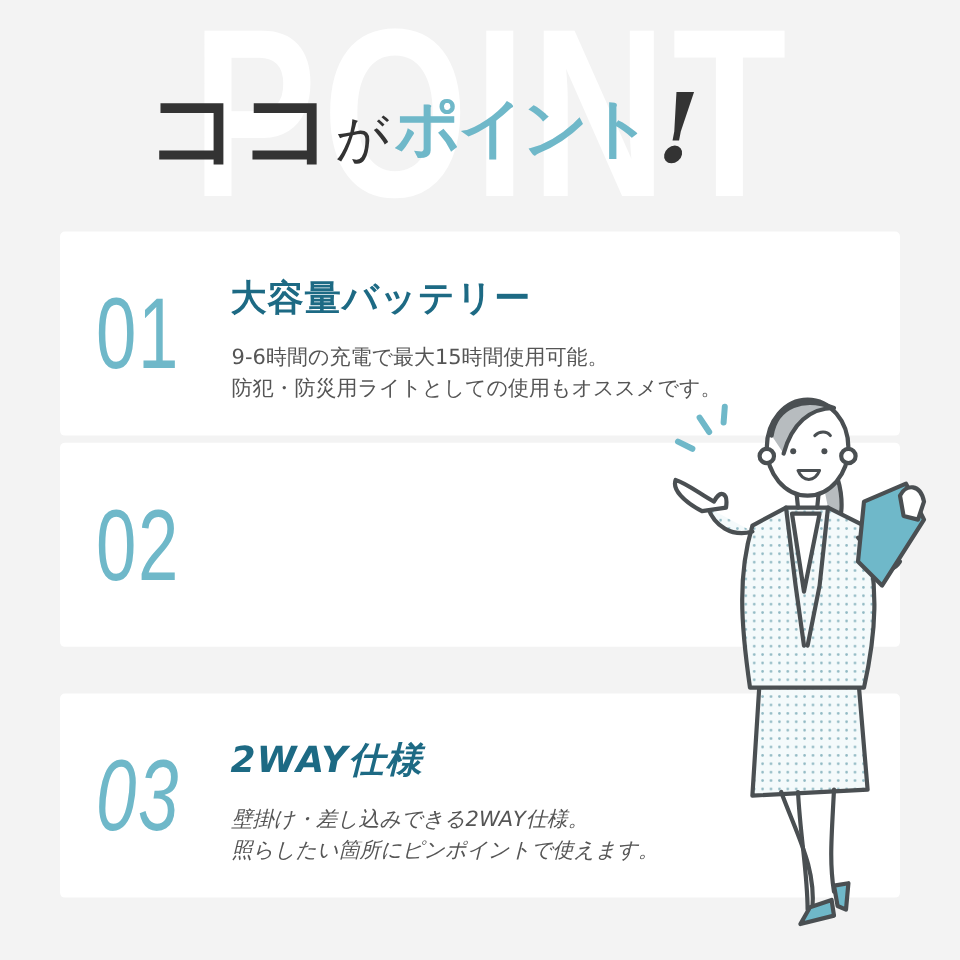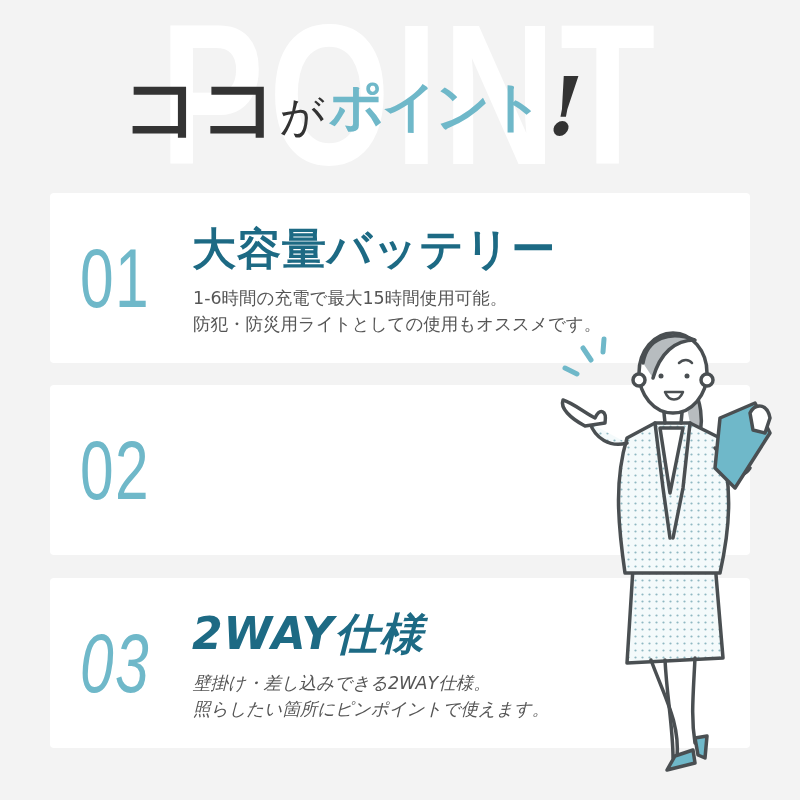--- a/index.html
+++ b/index.html
@@ -65,21 +65,21 @@
       font-size: 84px;
       line-height: 90px;
       color: #6fb8c9;
       transform: scaleX(0.72);
       transform-origin: left top;
       letter-spacing: 2px;
     }
     .card-title {
       position: absolute;
       left: 142px; top: 28px;
-      font-size: 44px;
+      font-size: 30px;
       font-weight: 700;
       color: #1d6a84;
       line-height: 56px;
       white-space: nowrap;
       letter-spacing: 1px;
     }
     .card-desc {
       position: absolute;
       left: 143px; top: 92px;
       font-size: 17.5px;
@@ -104,26 +104,26 @@
   <span class="hl-koko">ココ</span>
   <span class="hl-ga">が</span>
   <span class="hl-point">ポイント</span>
   <span class="hl-excl">!</span>
 </div>
 
 <div class="card" style="top:193px;">
   <div class="card-num">01</div>
   <div class="card-title">大容量バッテリー</div>
   <div class="card-desc">
-    <div>1-6時間の充電で最大15時間使用可能。</div>
+    <div>9-6時間の充電で最大15時間使用可能。</div>
     <div>防犯・防災用ライトとしての使用もオススメです。</div>
   </div>
 </div>
 
-<div class="card" style="top:385px;">
+<div class="card" style="top:369px;">
   <div class="card-num">02</div>
 </div>
 
 <div class="card" style="top:578px;font-style:italic;">
   <div class="card-num">03</div>
   <div class="card-title">2WAY仕様</div>
   <div class="card-desc">
     <div>壁掛け・差し込みできる2WAY仕様。</div>
     <div>照らしたい箇所にピンポイントで使えます。</div>
   </div>

